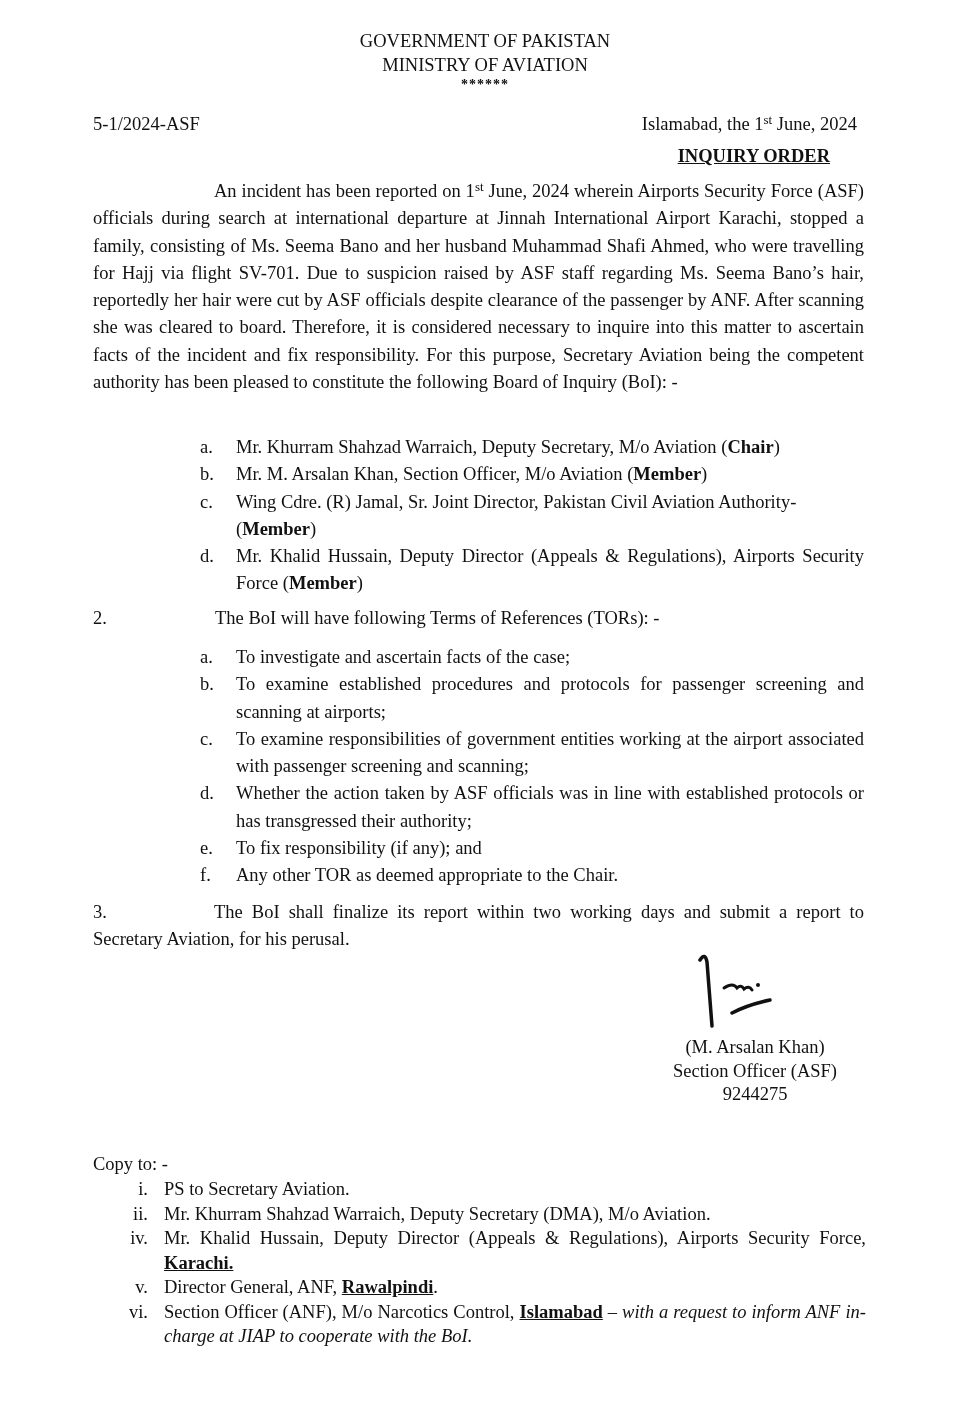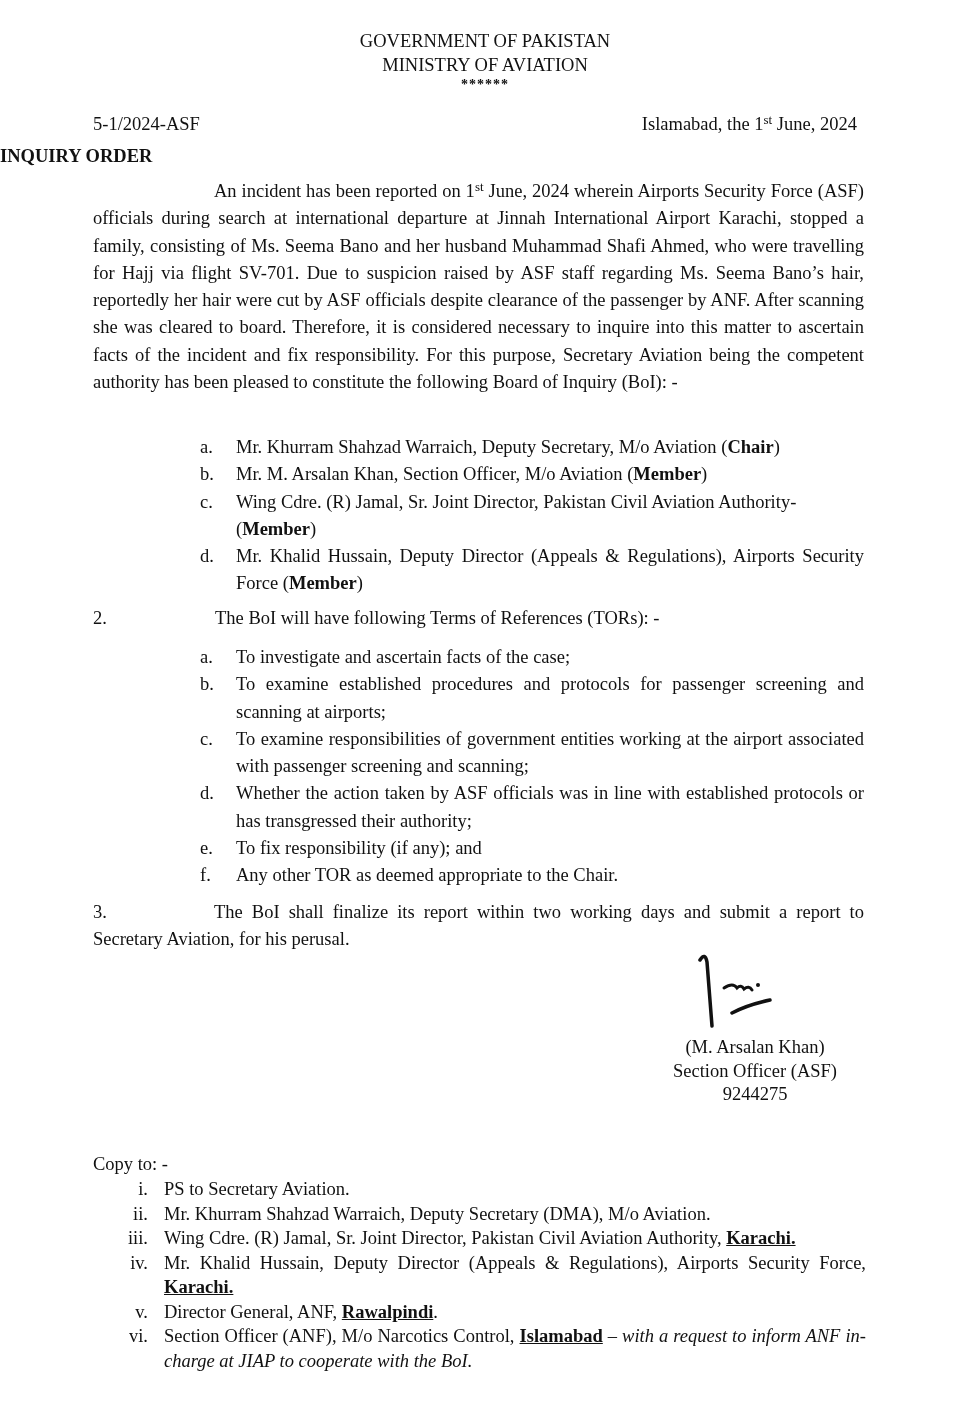--- a/index.html
+++ b/index.html
@@ -8,21 +8,21 @@
     font-family: "Liberation Serif", serif; color: #111; font-size: 18.5px;
   }
   .abs { position: absolute; }
   .hdr { left: 0; width: 970px; text-align: center; line-height: 23px; }
   .l1 { top: 30px; }
   .l2 { top: 54px; }
   .stars { top: 78px; font-size: 14px; font-weight: bold; letter-spacing: 1px; line-height: 14px; }
   .ref { left: 93px; top: 113px; line-height: 23px; }
   .date { right: 113px; top: 113px; line-height: 23px; }
   .date sup, .para sup { font-size: 13px; vertical-align: 6px; line-height: 0; }
-  .title { left: 0; width: 830px; top: 145px; text-align: left; font-weight: bold; line-height: 23px; }
+  .title { left: 0; width: 830px; top: 145px; text-align: right; font-weight: bold; text-decoration: underline; line-height: 23px; }
   .para { left: 93px; width: 771px; text-align: justify; line-height: 27.3px; }
   .p1 { top: 178px; text-indent: 121px; }
   .list { left: 200px; width: 664px; }
   .item { position: relative; line-height: 27.3px; text-align: justify; }
   .item .mk { position: absolute; left: 0; top: 0; width: 40px; }
   .item .tx { display: block; margin-left: 36px; }
   b { font-weight: bold; }
   .num { left: 93px; line-height: 27px; }
   .sec2 { left: 215px; line-height: 27px; top: 605px; }
   .p3 { top: 899px; text-indent: 121px; }
@@ -122,24 +122,20 @@
   <div class="abs copy-list">
     <div class="citem">
       <span class="mk">i.</span>
       <span class="tx"><span>PS to Secretary Aviation.</span></span>
     </div>
     <div class="citem">
       <span class="mk">ii.</span>
       <span class="tx"><span>Mr. Khurram Shahzad Warraich, Deputy Secretary (DMA), M/o Aviation.</span></span>
     </div>
     <div class="citem">
-      <span class="mk">iii.</span>
-      <span class="tx"><span>Wing Cdre. (R) Jamal, Sr. Joint Director, Pakistan Civil Aviation Authority, </span><span class="ul">Karachi.</span></span>
-    </div>
-    <div class="citem">
       <span class="mk">iv.</span>
       <span class="tx"><span>Mr. Khalid Hussain, Deputy Director (Appeals &amp; Regulations), Airports Security Force, </span><span class="ul">Karachi.</span></span>
     </div>
     <div class="citem">
       <span class="mk">v.</span>
       <span class="tx"><span>Director General, ANF, </span><span class="ul">Rawalpindi</span><span>.</span></span>
     </div>
     <div class="citem">
       <span class="mk">vi.</span>
       <span class="tx"><span>Section Officer (ANF), M/o Narcotics Control, </span><span class="ul">Islamabad</span><span> – </span><span class="it">with a request to inform ANF in-charge at JIAP to cooperate with the BoI.</span></span>

